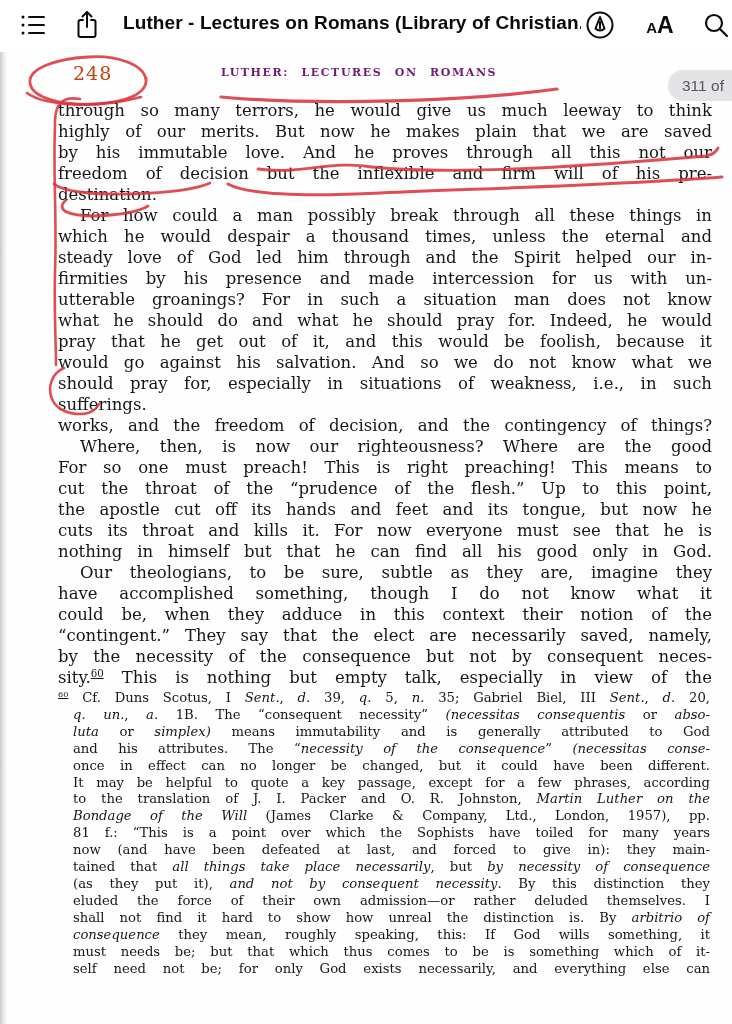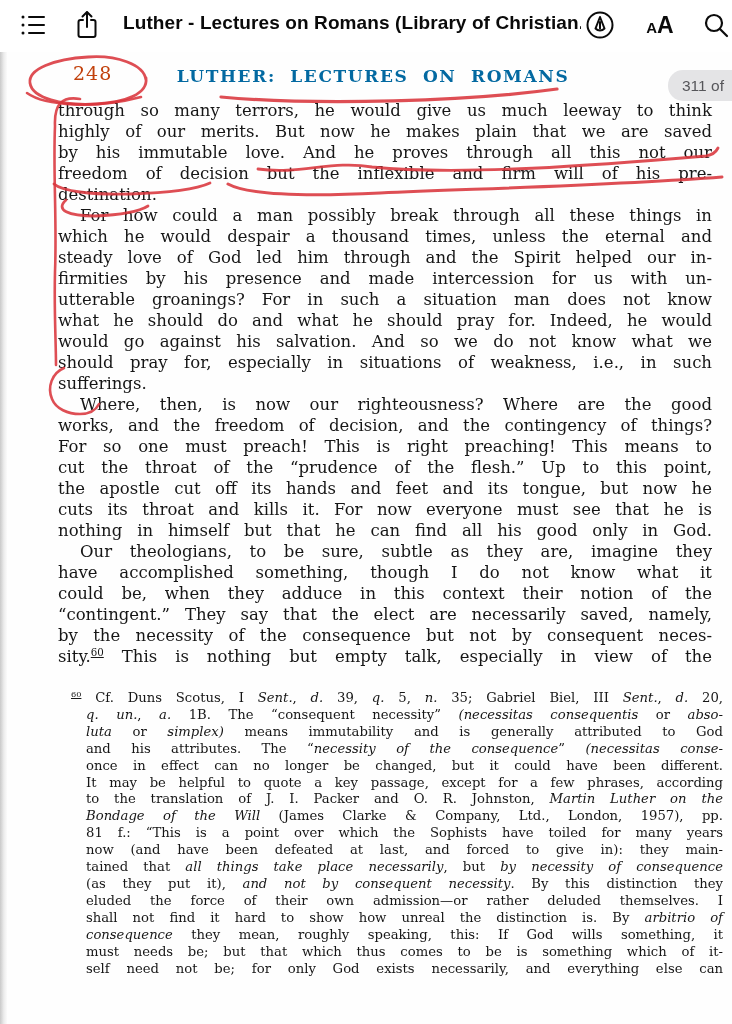--- a/index.html
+++ b/index.html
@@ -14,32 +14,32 @@
             white-space:nowrap;overflow:hidden;letter-spacing:.1px;}
   .aa-small{font-size:15px;font-weight:600;color:#0b0b0b;}
   .aa-big{font-size:23px;font-weight:600;color:#0b0b0b;}
 
   
   .page{position:absolute;left:0;top:52px;width:732px;height:972px;background:#fefefe;
         font-family:"DejaVu Serif","Liberation Serif",serif;color:#161616;}
   .edge{position:absolute;left:0;top:0;width:7px;height:972px;
         background:linear-gradient(to right,#c9c9c9,#ececec 55%,#fbfbfb);}
   .pagenum{position:absolute;left:73px;top:10px;font-size:19px;letter-spacing:1px;color:#c2410c;}
-  .runhead{position:absolute;left:72px;top:14px;width:654px;padding-right:52px;box-sizing:border-box;
-           text-align:center;font-size:17px;font-weight:700;letter-spacing:1.6px;word-spacing:7px;color:#0369a1;}
+  .runhead{position:absolute;left:58px;top:14px;width:654px;padding-right:52px;box-sizing:border-box;
+           text-align:center;font-size:11px;font-weight:700;letter-spacing:1.6px;word-spacing:7px;color:#701a75;}
   .badge{position:absolute;left:668px;top:18px;height:31px;min-width:90px;background:#e4e4e6;border-radius:15px;
          display:flex;align-items:center;padding-left:14px;box-sizing:border-box;
          font-family:"Liberation Sans",sans-serif;font-size:15.5px;color:#56565a;z-index:4;}
 
   .bodytext{position:absolute;left:58px;top:48px;width:654px;font-size:16.5px;line-height:21px;}
   .bline{text-align:justify;text-align-last:justify;white-space:normal;}
   .bline.noj{text-align-last:left;}
   .bline.ind{text-indent:22px;}
   .bline.out{text-indent:-15px;}
-  .fn{position:absolute;left:86px;top:638px;width:637px;font-size:13.2px;line-height:16.9px;}
+  .fn{position:absolute;left:73px;top:638px;width:637px;font-size:13.2px;line-height:16.9px;}
   sup{font-size:62%;line-height:0;vertical-align:super;text-decoration:underline;}
 
   
   .marks{position:absolute;left:0;top:0;width:732px;height:972px;pointer-events:none;z-index:3;}
   .marks path{fill:none;stroke-linecap:round;stroke-linejoin:round;opacity:.88;}
 </style>
 </head>
 <body>
 
 <div class="toolbar">
@@ -91,25 +91,26 @@
       <div class="bline">highly of our merits. But now he makes plain that we are saved</div>
       <div class="bline">by his immutable love. And he proves through all this not our</div>
       <div class="bline">freedom of decision but the inflexible and firm will of his pre-</div>
       <div class="bline noj">destination.</div>
       <div class="bline ind">For how could a man possibly break through all these things in</div>
       <div class="bline">which he would despair a thousand times, unless the eternal and</div>
       <div class="bline">steady love of God led him through and the Spirit helped our in-</div>
       <div class="bline">firmities by his presence and made intercession for us with un-</div>
       <div class="bline">utterable groanings? For in such a situation man does not know</div>
       <div class="bline">what he should do and what he should pray for. Indeed, he would</div>
+      <div class="bline">pray that he get out of it, and this would be foolish, because it</div>
       <div class="bline">would go against his salvation. And so we do not know what we</div>
       <div class="bline">should pray for, especially in situations of weakness, i.e., in such</div>
       <div class="bline noj">sufferings.</div>
+      <div class="bline">works, and the freedom of decision, and the contingency of things?</div>
       <div class="bline ind">Where, then, is now our righteousness? Where are the good</div>
-      <div class="bline">works, and the freedom of decision, and the contingency of things?</div>
       <div class="bline">For so one must preach! This is right preaching! This means to</div>
       <div class="bline">cut the throat of the “prudence of the flesh.” Up to this point,</div>
       <div class="bline">the apostle cut off its hands and feet and its tongue, but now he</div>
       <div class="bline">cuts its throat and kills it. For now everyone must see that he is</div>
       <div class="bline">nothing in himself but that he can find all his good only in God.</div>
       <div class="bline ind">Our theologians, to be sure, subtle as they are, imagine they</div>
       <div class="bline">have accomplished something, though I do not know what it</div>
       <div class="bline">could be, when they adduce in this context their notion of the</div>
       <div class="bline">“contingent.” They say that the elect are necessarily saved, namely,</div>
       <div class="bline">by the necessity of the consequence but not by consequent neces-</div>

